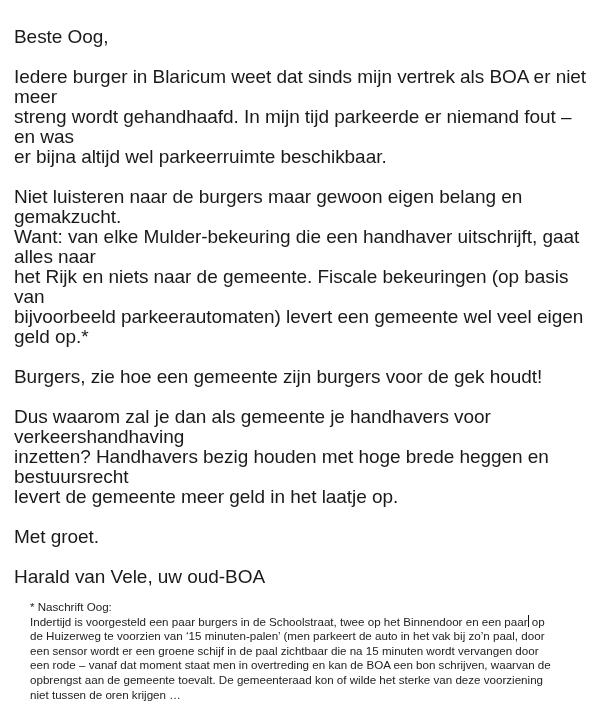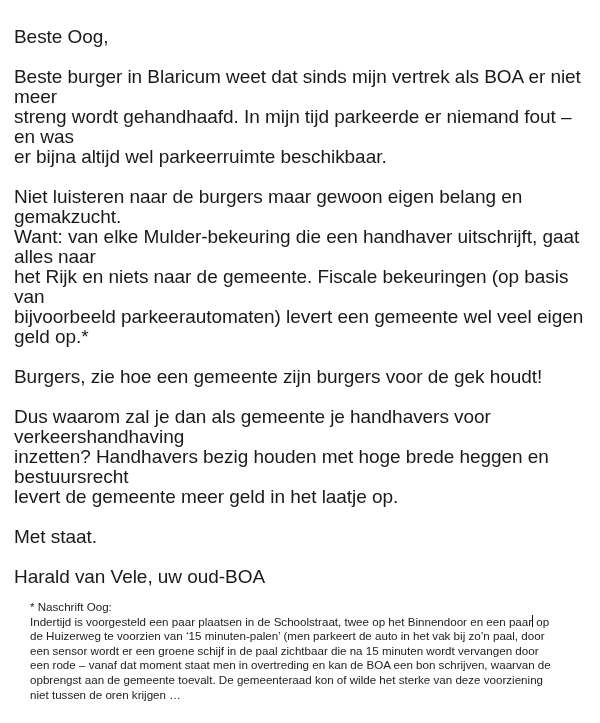--- a/index.html
+++ b/index.html
@@ -48,36 +48,36 @@
       height: 12px;
       background: #111;
       vertical-align: -1px;
     }
   </style>
 </head>
 <body>
 
 <div class="letter">
   <p>Beste Oog,</p>
-  <p>Beste burger in Blaricum weet dat sinds mijn vertrek als BOA er niet meer
+  <p>Iedere burger in Blaricum weet dat sinds mijn vertrek als BOA er niet meer
 streng wordt gehandhaafd. In mijn tijd parkeerde er niemand fout – en was
 er bijna altijd wel parkeerruimte beschikbaar.</p>
   <p>Niet luisteren naar de burgers maar gewoon eigen belang en gemakzucht.
 Want: van elke Mulder-bekeuring die een handhaver uitschrijft, gaat alles naar
 het Rijk en niets naar de gemeente. Fiscale bekeuringen (op basis van
 bijvoorbeeld parkeerautomaten) levert een gemeente wel veel eigen geld op.*</p>
   <p>Burgers, zie hoe een gemeente zijn burgers voor de gek houdt!</p>
   <p>Dus waarom zal je dan als gemeente je handhavers voor verkeershandhaving
 inzetten? Handhavers bezig houden met hoge brede heggen en bestuursrecht
 levert de gemeente meer geld in het laatje op.</p>
-  <p>Met staat.</p>
+  <p>Met groet.</p>
   <p>Harald van Vele, uw oud-BOA</p>
 </div>
 
 <div class="footnote">
   <p>* Naschrift Oog:</p>
-  <p><span>Indertijd is voorgesteld een paar plaatsen in de Schoolstraat, twee op het Binnendoor en een paar</span><span class="caret"></span><span> op</span>
+  <p><span>Indertijd is voorgesteld een paar burgers in de Schoolstraat, twee op het Binnendoor en een paar</span><span class="caret"></span><span> op</span>
 <span>de Huizerweg te voorzien van ‘15 minuten-palen’ (men parkeert de auto in het vak bij zo’n paal, door
 een sensor wordt er een groene schijf in de paal zichtbaar die na 15 minuten wordt vervangen door
 een rode – vanaf dat moment staat men in overtreding en kan de BOA een bon schrijven, waarvan de
 opbrengst aan de gemeente toevalt. De gemeenteraad kon of wilde het sterke van deze voorziening
 niet tussen de oren krijgen …</span></p>
 </div>
 
 </body></html>

